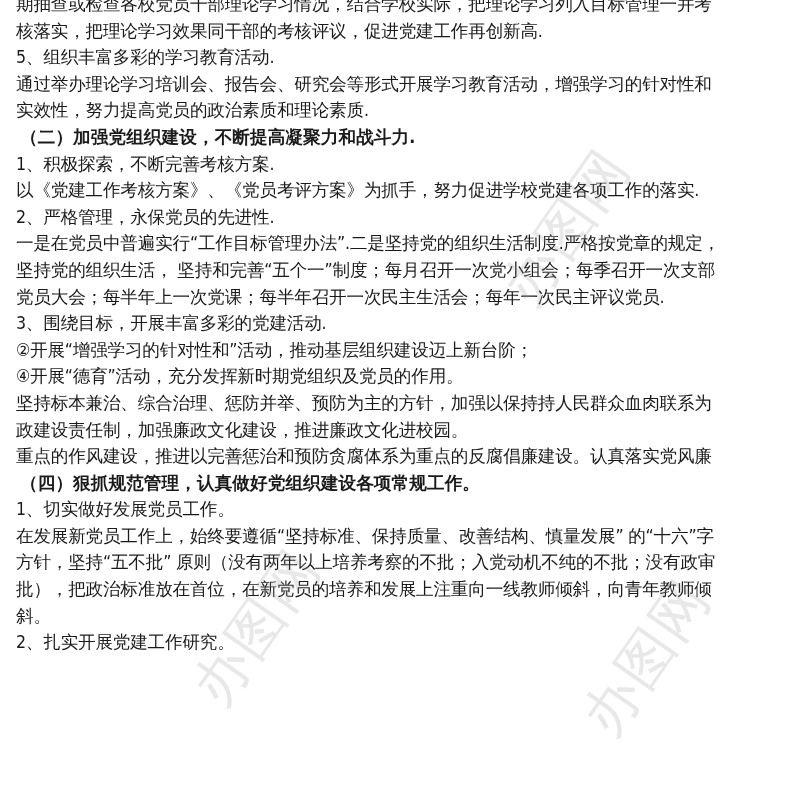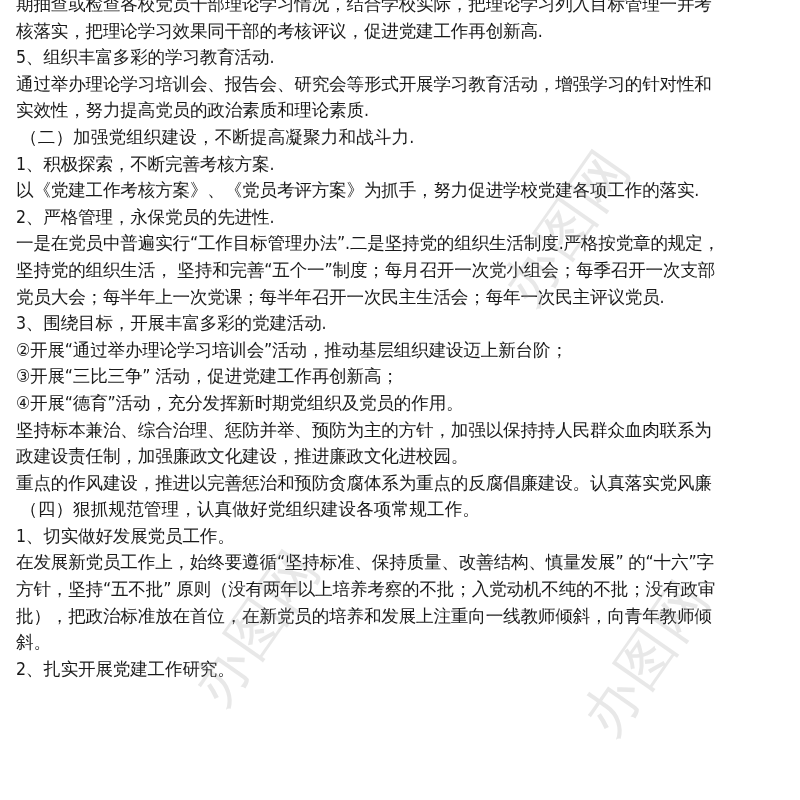--- a/index.html
+++ b/index.html
@@ -23,21 +23,21 @@
     }
     .line {
       font-size: 17.6px;
       line-height: 26.6px;
       height: 26.6px;
       white-space: nowrap;
       letter-spacing: -0.2px;
       font-stretch: condensed;
     }
     .line.heading {
-      font-weight: normal;
+      font-weight: bold;
       padding-left: 4px;
       letter-spacing: 0.1px;
     }
     .watermark {
       position: absolute;
       color: rgba(150,150,150,0.22);
       font-size: 56px;
       font-family: "DejaVu Sans", sans-serif;
       transform: rotate(-55deg);
       pointer-events: none;
@@ -58,22 +58,21 @@
   <div class="line">通过举办理论学习培训会、报告会、研究会等形式开展学习教育活动，增强学习的针对性和</div>
   <div class="line">实效性，努力提高党员的政治素质和理论素质.</div>
   <div class="line heading">（二）加强党组织建设，不断提高凝聚力和战斗力.</div>
   <div class="line">1、积极探索，不断完善考核方案.</div>
   <div class="line">以《党建工作考核方案》、《党员考评方案》为抓手，努力促进学校党建各项工作的落实.</div>
   <div class="line">2、严格管理，永保党员的先进性.</div>
   <div class="line">一是在党员中普遍实行“工作目标管理办法”.二是坚持党的组织生活制度.严格按党章的规定，</div>
   <div class="line">坚持党的组织生活， 坚持和完善“五个一”制度；每月召开一次党小组会；每季召开一次支部</div>
   <div class="line">党员大会；每半年上一次党课；每半年召开一次民主生活会；每年一次民主评议党员.</div>
   <div class="line">3、围绕目标，开展丰富多彩的党建活动.</div>
-  <div class="line">②开展“通过举办理论学习培训会”活动，推动基层组织建设迈上新台阶；</div>
-  <div class="line">③开展“三比三争” 活动，促进党建工作再创新高；</div>
+  <div class="line">②开展“增强学习的针对性和”活动，推动基层组织建设迈上新台阶；</div>
   <div class="line">④开展“德育”活动，充分发挥新时期党组织及党员的作用。</div>
   <div class="line">坚持标本兼治、综合治理、惩防并举、预防为主的方针，加强以保持持人民群众血肉联系为</div>
   <div class="line">政建设责任制，加强廉政文化建设，推进廉政文化进校园。</div>
   <div class="line">重点的作风建设，推进以完善惩治和预防贪腐体系为重点的反腐倡廉建设。认真落实党风廉</div>
   <div class="line heading">（四）狠抓规范管理，认真做好党组织建设各项常规工作。</div>
   <div class="line">1、切实做好发展党员工作。</div>
   <div class="line">在发展新党员工作上，始终要遵循“坚持标准、保持质量、改善结构、慎量发展” 的“十六”字</div>
   <div class="line">方针，坚持“五不批” 原则（没有两年以上培养考察的不批；入党动机不纯的不批；没有政审</div>
   <div class="line">批），把政治标准放在首位，在新党员的培养和发展上注重向一线教师倾斜，向青年教师倾</div>
   <div class="line">斜。</div>

